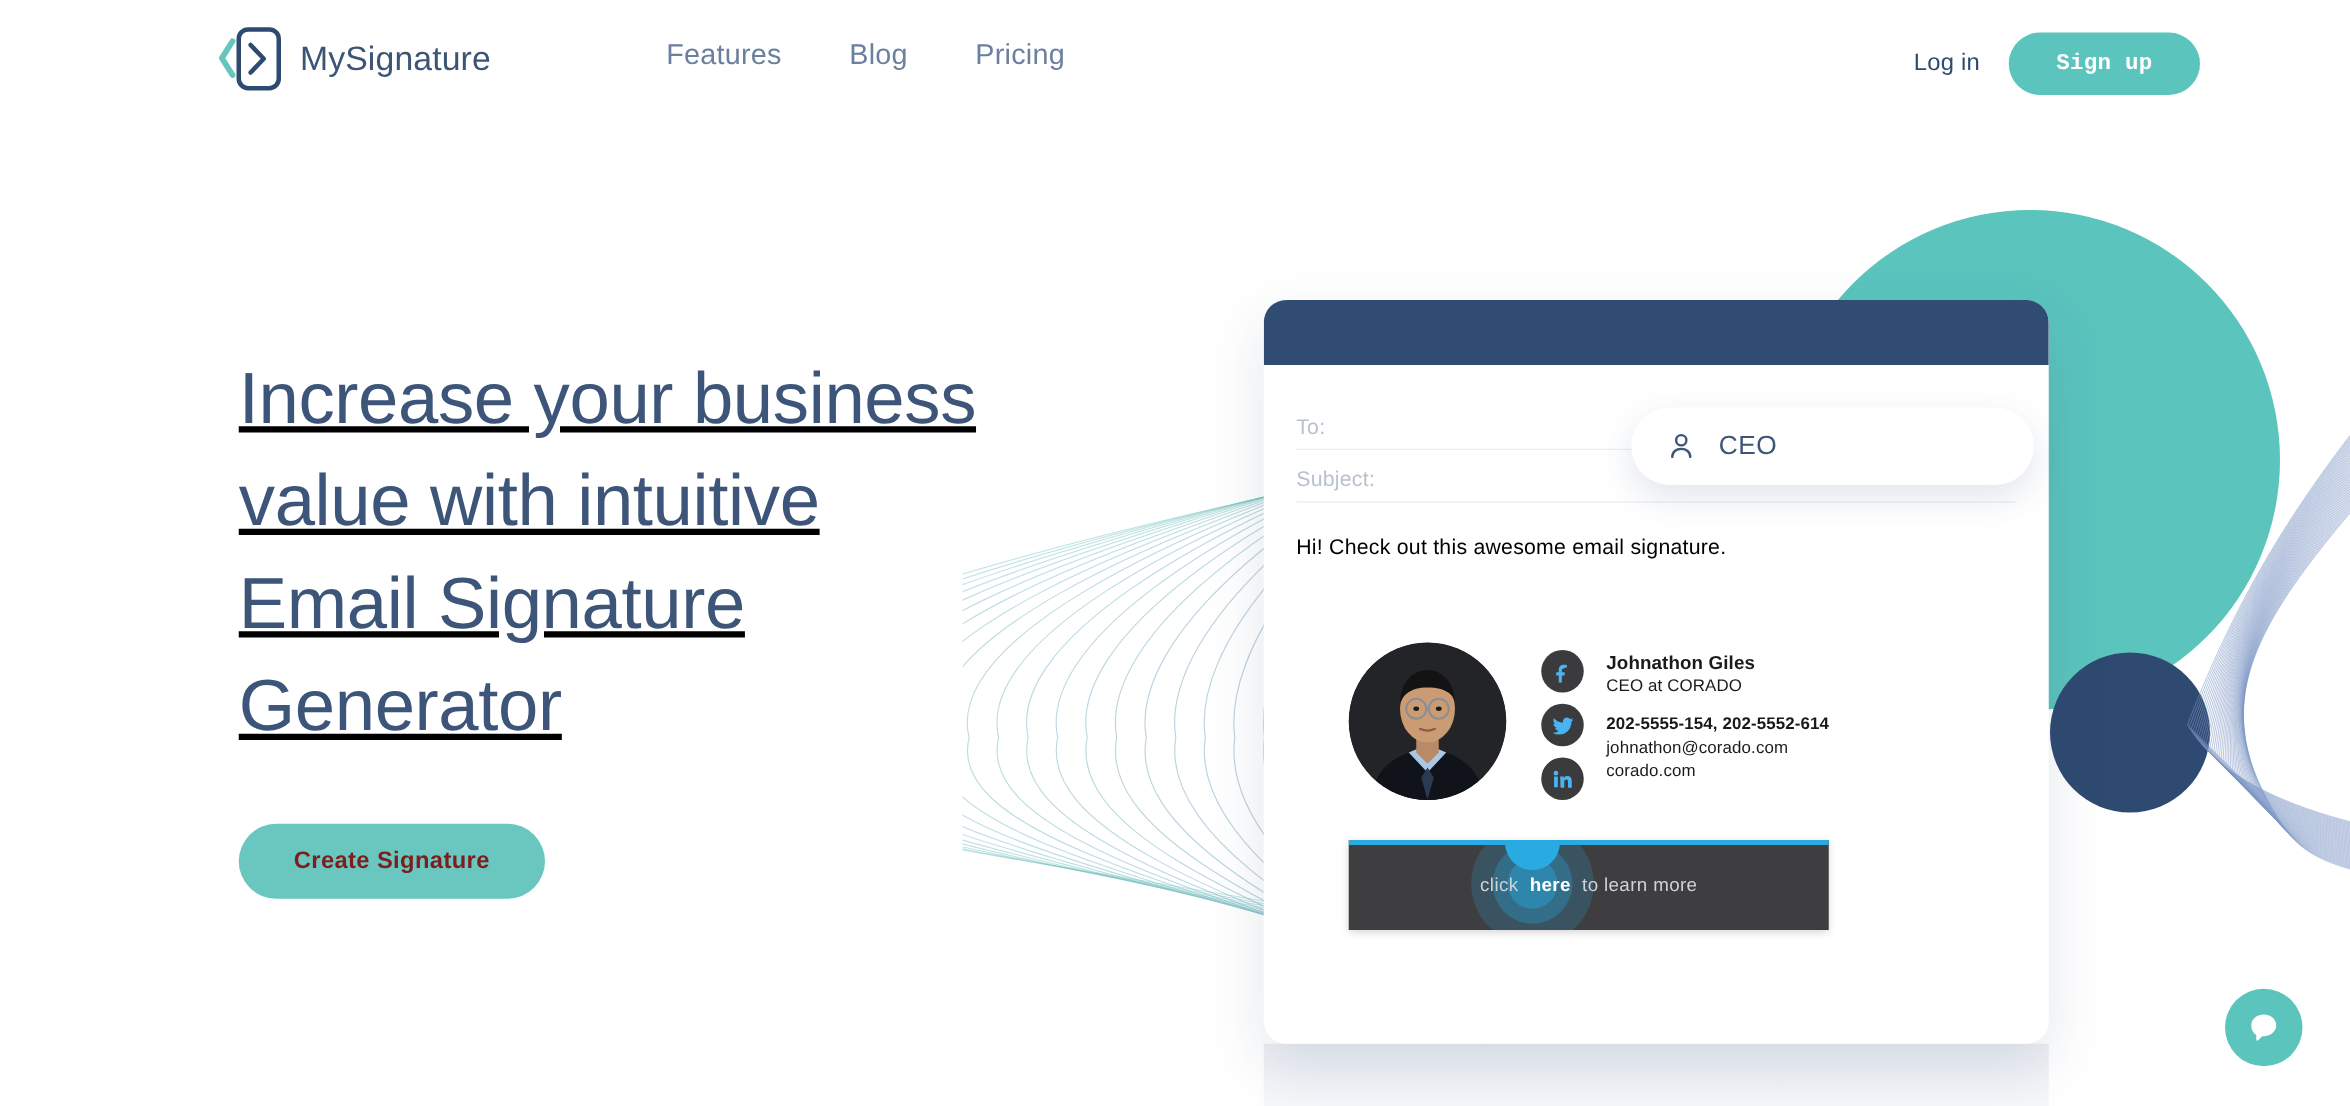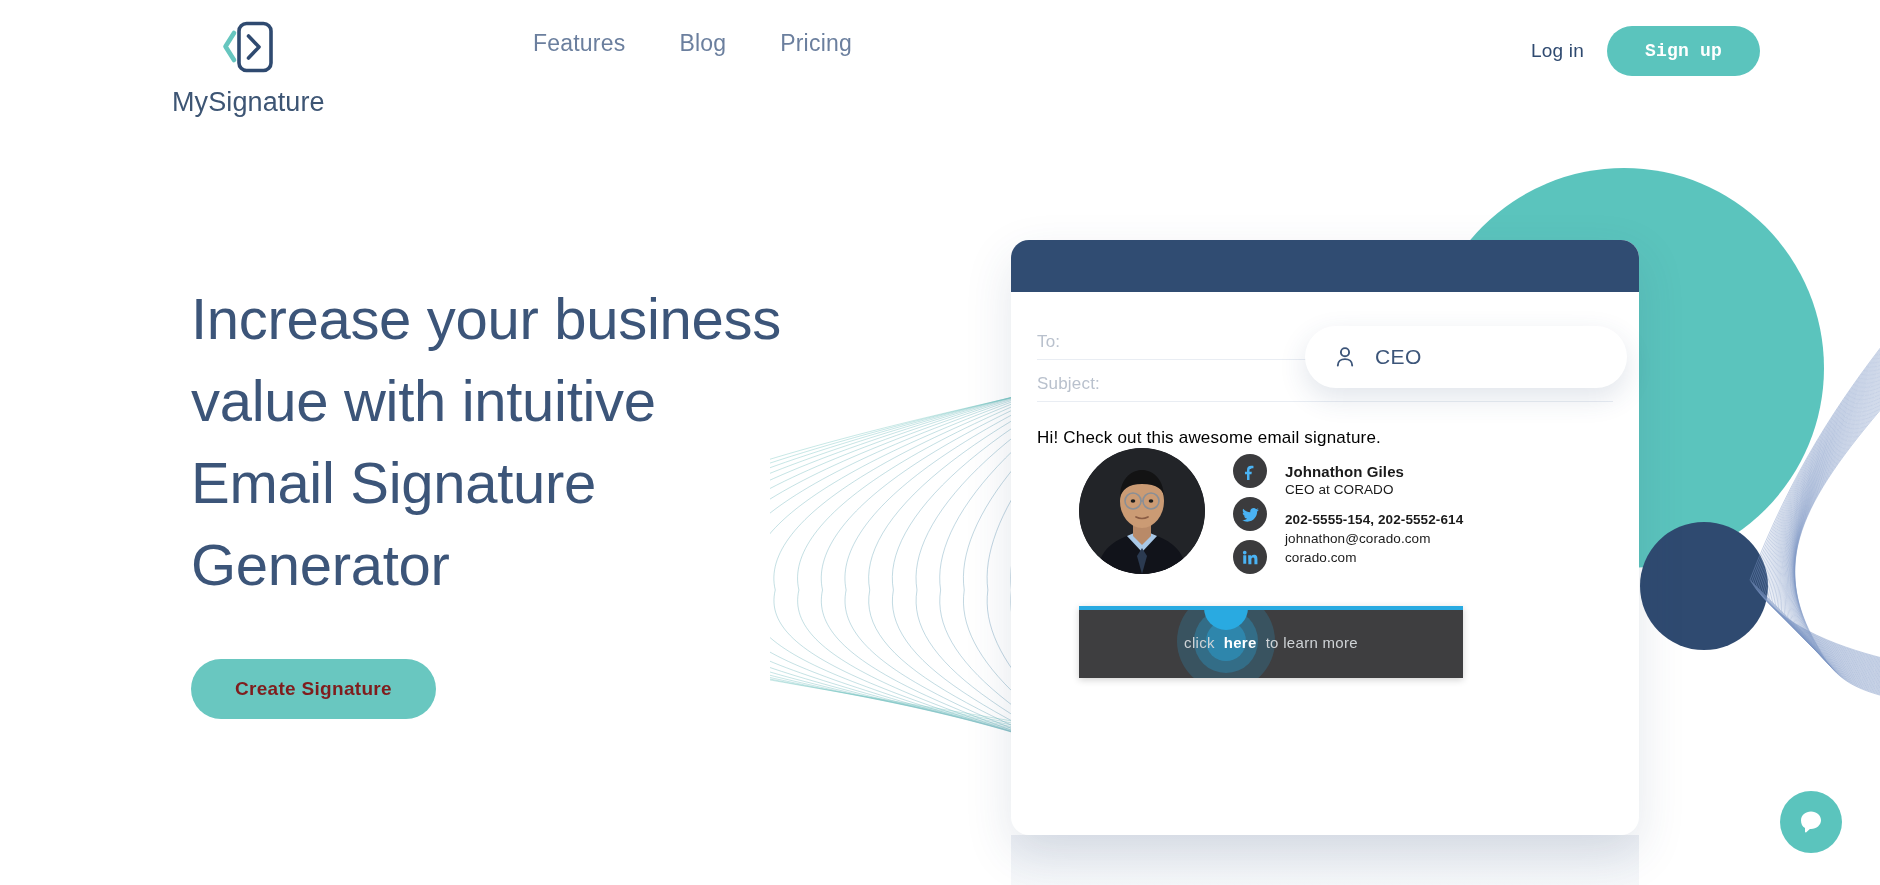--- a/index.html
+++ b/index.html
@@ -32,21 +32,20 @@
   
   .header {
     position: absolute; top: 0; left: 0; width: 1880px; height: 98px;
     z-index: 40;
     display: flex; align-items: center;
   }
   .brand {
     position: absolute; left: 172px; top: 19px;
     display: flex; align-items: center; gap: 12px;
     text-decoration: none;
-    flex-direction: column;
   }
   .brand-logo { width: 56px; height: 56px; display:block; }
   .brand-name {
     font-size: 27px; color: #3d5574; font-weight: 400; letter-spacing: .1px;
   }
   .nav { position: absolute; left: 533px; top: 30px; display: flex; gap: 54px; }
   .nav a {
     font-size: 23px; color: #6b7f9e; text-decoration: none; font-weight: 400;
     letter-spacing: .2px;
   }
@@ -59,21 +58,21 @@
     display:inline-block;
     background: #5bc4bd; color: #fff;
     font-size: 18px; font-weight: 700; letter-spacing: .2px;
     border: none; border-radius: 30px;
     padding: 15px 38px; cursor: pointer;
     font-family: Liberation Mono, monospace;
   }
 
   
   .hero {
-    position: absolute; left: 191px; top: 278px; width: 740px; z-index: 20;
+    position: absolute; left: 191px; top: 278px; width: 740px; z-index: 20; text-decoration: underline;
   }
   .hero h1 {
     font-size: 58px; line-height: 82px; font-weight: 300;
     color: #3c5579; letter-spacing: -0.3px;
   }
   .cta {
     display: inline-block; margin-top: 53px;
     background: #69c7c0; color: #7f1d1d;
     font-size: 19px; font-weight: 700; letter-spacing: .3px;
     border: none; border-radius: 32px;
@@ -108,22 +107,22 @@
     background: #ffffff; border-radius: 31px;
     box-shadow: 0 10px 28px rgba(45,70,110,0.14);
     display: flex; align-items: center; gap: 18px;
     padding-left: 28px;
     z-index: 30;
   }
   .ceo-pop .label { font-size: 21px; color: #3c5579; letter-spacing: .4px; }
 
   
   .signature {
-    display: flex; align-items: center;
-    margin-left: 42px;
+    display: flex; align-items: flex-start;
+    margin-top: 66px; margin-left: 42px;
   }
   .avatar {
     width: 126px; height: 126px; border-radius: 50%;
     overflow: hidden; flex: 0 0 126px;
     background: #24262b;
     position: relative;
   }
   .avatar svg { display:block; }
   .sig-socials {
     margin-left: 28px; display: flex; flex-direction: column; gap: 9px; padding-top: 6px;

